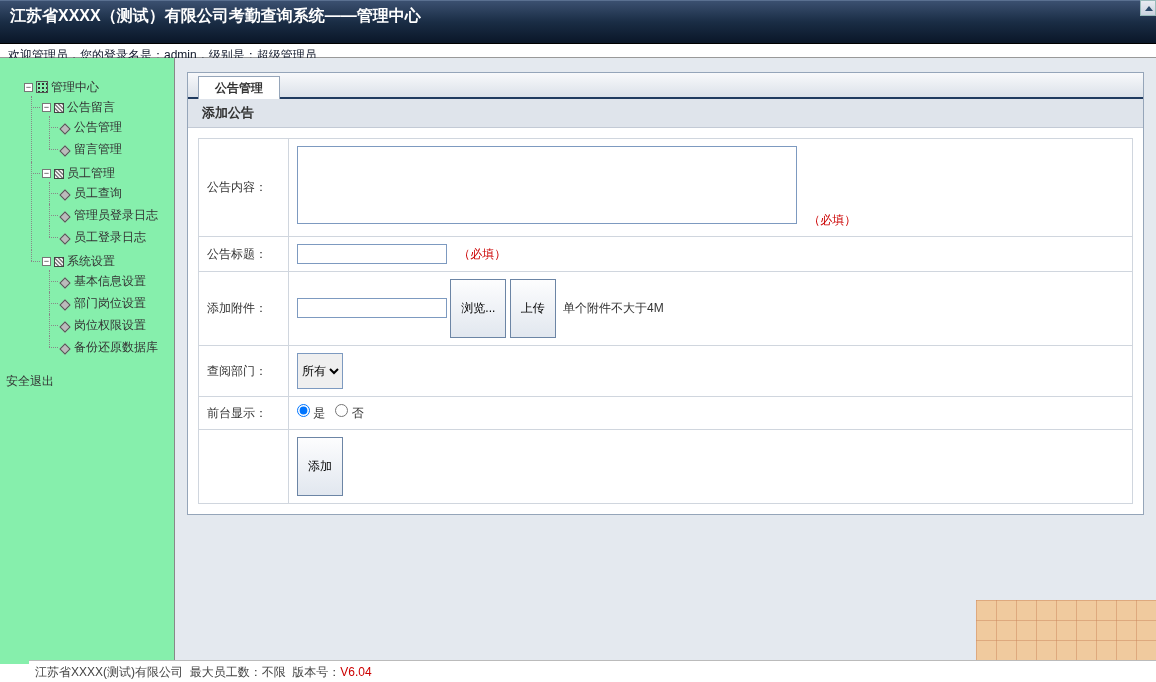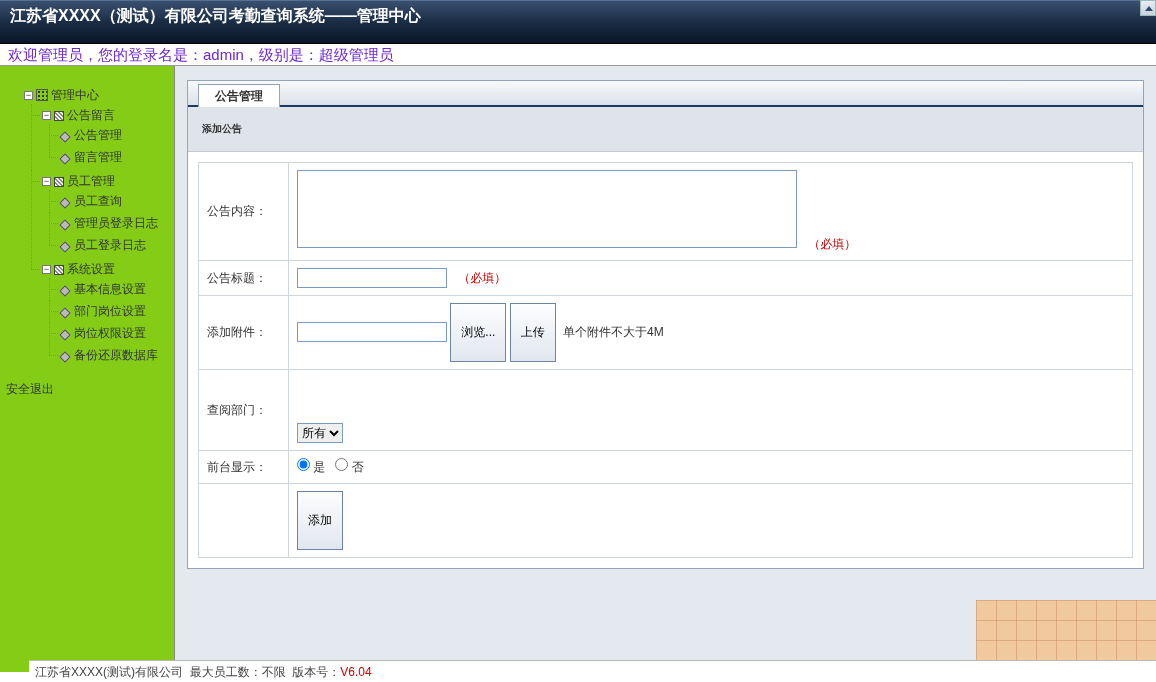--- a/index.html
+++ b/index.html
@@ -19,39 +19,39 @@
   border-top: 1px solid #5a7090;
   border-bottom: 1px solid #000;
   color: #fff;
   font-size: 16px;
   font-weight: bold;
   font-family: Liberation Sans, sans-serif;
   padding-left: 10px;
   line-height: 30px;
 }
 .subheader {
-  height: 22px;
+  height: 14px;
   background: #fff;
   border-bottom: 1px solid #999;
-  font-size: 15px;
+  font-size: 12px;
   line-height: 22px;
   padding-left: 8px;
-  color: #6d28d9;
+  color: #0f172a;
 }
 .layout {
   display: flex;
   height: calc(100% - 32px - 22px - 22px);
 }
 .sidebar {
   width: 175px;
   border-right: 1px solid #888;
   height: 100%;
   padding-top: 18px;
   padding-left: 6px;
-  background:#84cc16;
+  background:#86efac;
 }
 .tree ul { list-style: none; padding-left: 0; }
 .tree li { position: relative; padding: 2px 0 2px 18px; line-height: 18px; font-size:12px;}
 .tree li::before {
   content:"";
   position:absolute;
   left:7px;
   top:0;
   bottom:0;
   border-left:1px dotted #888;
@@ -107,23 +107,23 @@
   background:#fff;
   border:1px solid #95a5b9;
   border-bottom:none;
   padding:0 16px;
   line-height:22px;
   font-weight:bold;
 }
 .section-title{
   background:#dfe4eb;
   border-bottom:1px solid #c3cad5;
-  padding:15px 14px;
+  padding:5px 14px;
   font-weight:bold;
-  font-size:10px;
+  font-size:13px;
 }
 .formwrap{padding:10px;}
 table.form{
   width:100%;
   border-collapse:collapse;
 }
 table.form td{
   border:1px solid #d0d6de;
   padding:7px 8px;
   vertical-align:middle;
@@ -156,22 +156,21 @@
   border:1px solid #6c85a5;
   background:linear-gradient(to bottom,#fdfdfe,#e1e7ef);
   padding:20px 10px;
   font-size:12px;
   font-family:inherit;
   cursor:pointer;
 }
 select.std{
   border:1px solid #7d9ac0;
   font-size:12px;
-  height:20px;
-  margin-top:46px;
+  height:36px;
 }
 .footer{
   position:absolute;
   left:0;bottom:0;
   height:22px;
   width:100%;
   border-top:1px solid #bbb;
   background:#fff;
   line-height:22px;
   padding-left:6px;

